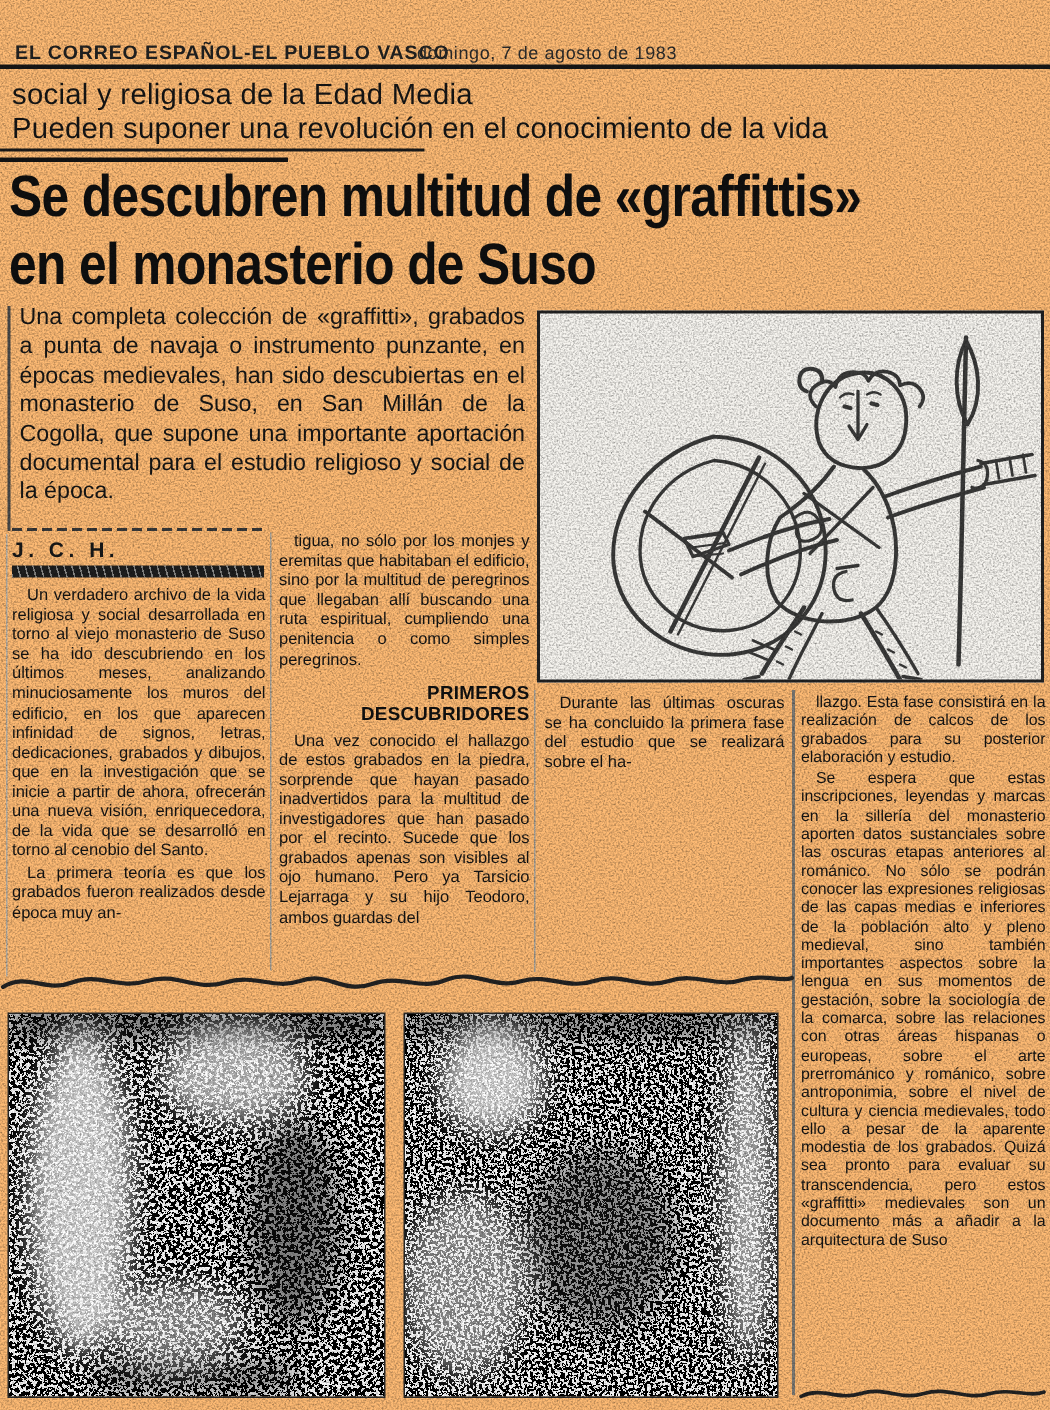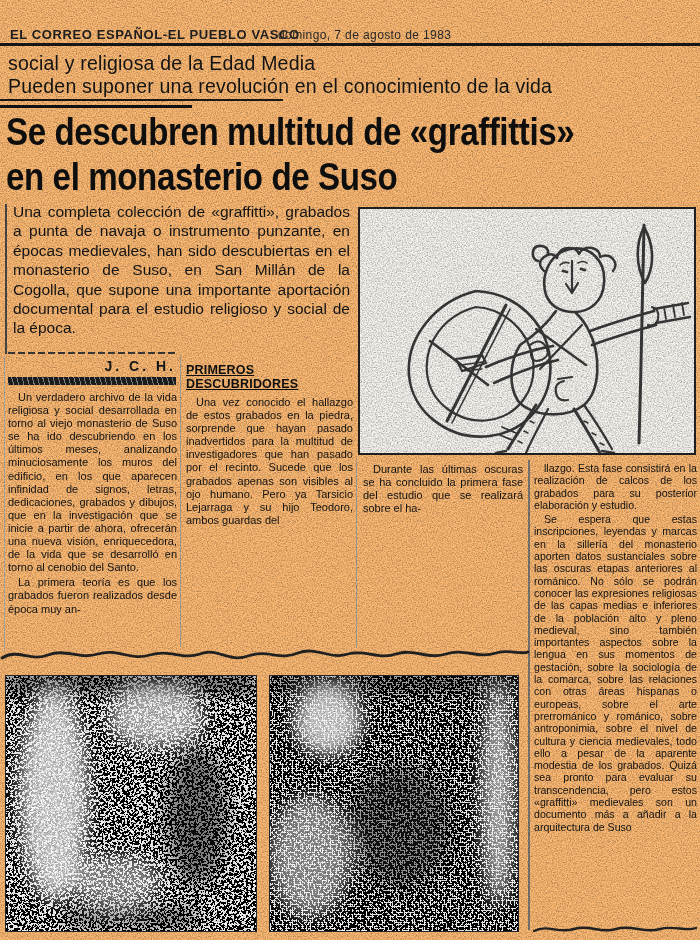--- a/index.html
+++ b/index.html
@@ -34,34 +34,34 @@
   .lead-rule{left:5px;top:204px;width:2px;height:150px;background:#4a4a4a;}
   .lead{left:13px;top:202px;width:337px;font-size:15.5px;font-weight:normal;line-height:19.4px;
     text-align:justify;color:#161616;}
 
   
   .illu-box{left:358px;top:207px;width:338px;height:248px;border:2px solid #222;background:#f6f4ef;box-sizing:border-box;}
 
   
   .byline-wrap{left:8px;top:352px;width:168px;}
   .byline-dash{height:2px;background:repeating-linear-gradient(90deg,#3a3a3a 0 7px,rgba(0,0,0,0) 7px 10px);}
-  .byline-name{text-align:right;font-size:14px;font-weight:bold;letter-spacing:3px;padding:4px 0 3px 0;color:#191919;}
+  .byline-name{text-align:left;font-size:14px;font-weight:bold;letter-spacing:3px;padding:4px 0 3px 0;color:#191919;}
   .byline-bar{height:8px;background:#1f1f1f;
     background-image:repeating-linear-gradient(75deg,rgba(245,243,238,.5) 0 1px,rgba(0,0,0,0) 1px 5px);}
 
   
   .col{font-size:11px;line-height:13.1px;text-align:justify;color:#141414;}
   .col p{margin:0;text-indent:10px;}
   .col p + p{margin-top:2px;}
   .col1{left:8px;top:391px;width:169px;}
   .col2{left:186px;top:355px;width:167px;}
   .col3{left:363px;top:463px;width:160px;}
   .col4{left:534px;top:462px;width:163px;font-size:10.6px;line-height:12.3px;}
-  .subhead{font-weight:bold;font-size:12.5px;line-height:14px;text-align:left;text-indent:0;
-    margin:8px 0 5px 0;color:#111;letter-spacing:.2px;text-decoration:underline;}
+  .subhead{font-weight:bold;font-size:12.5px;line-height:14px;text-align:right;text-indent:0;
+    margin:8px 0 5px 0;color:#111;letter-spacing:.2px;}
   .col4 .subhead{font-size:12.5px;margin:6px 0 4px 0;}
 
   
   .vrule{background:#a9a49a;width:1px;}
   .vrule-12{left:180px;top:355px;height:292px;}
   .vrule-23{left:356px;top:460px;height:188px;}
   .vrule-34{left:528px;top:460px;height:470px;background:#7d7a74;width:2px;}
   .lrule{left:4px;top:356px;width:1px;height:295px;background:#b5b0a6;}
 
   
@@ -169,20 +169,21 @@
   <div class="abs vrule vrule-23"></div>
   <div class="abs vrule vrule-34"></div>
   <div class="abs lrule"></div>
 
   <div class="abs col col1">
     <p>Un verdadero archivo de la vida religiosa y social desarrollada en torno al viejo monasterio de Suso se ha ido descubriendo en los últimos meses, analizando minuciosamente los muros del edificio, en los que aparecen infinidad de signos, letras, dedicaciones, grabados y dibujos, que en la investigación que se inicie a partir de ahora, ofrecerán una nueva visión, enriquecedora, de la vida que se desarrolló en torno al cenobio del Santo.</p>
     <p>La primera teoría es que los grabados fueron realizados desde época muy an-</p>
   </div>
 
   <div class="abs col col2">
+    <p>tigua, no sólo por los monjes y eremitas que habitaban el edificio, sino por la multitud de peregrinos que llegaban allí buscando una ruta espiritual, cumpliendo una penitencia o como simples peregrinos.</p>
     <div class="subhead">PRIMEROS DESCUBRIDORES</div>
     <p>Una vez conocido el hallazgo de estos grabados en la piedra, sorprende que hayan pasado inadvertidos para la multitud de investigadores que han pasado por el recinto. Sucede que los grabados apenas son visibles al ojo humano. Pero ya Tarsicio Lejarraga y su hijo Teodoro, ambos guardas del</p>
   </div>
 
   <div class="abs col col3">
     <p>Durante las últimas oscuras se ha concluido la primera fase del estudio que se realizará sobre el ha-</p>
   </div>
 
   <div class="abs col col4">
     <p>llazgo. Esta fase consistirá en la realización de calcos de los grabados para su posterior elaboración y estudio.</p>

